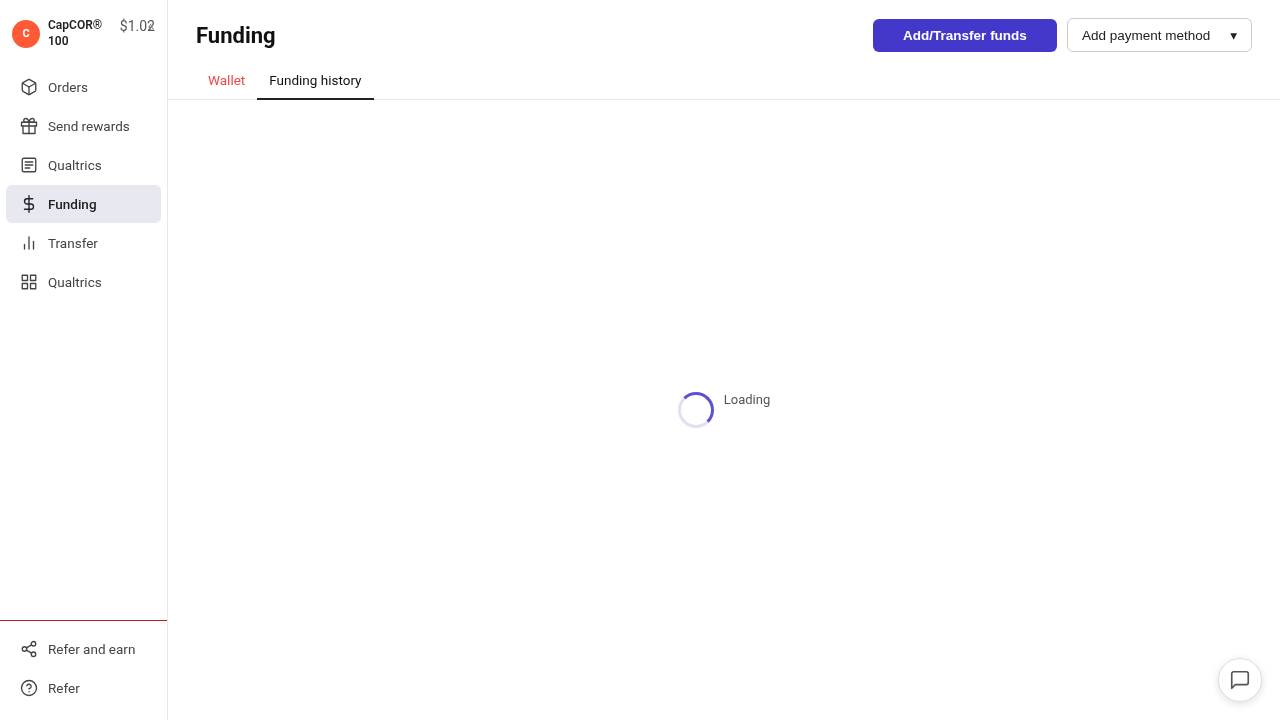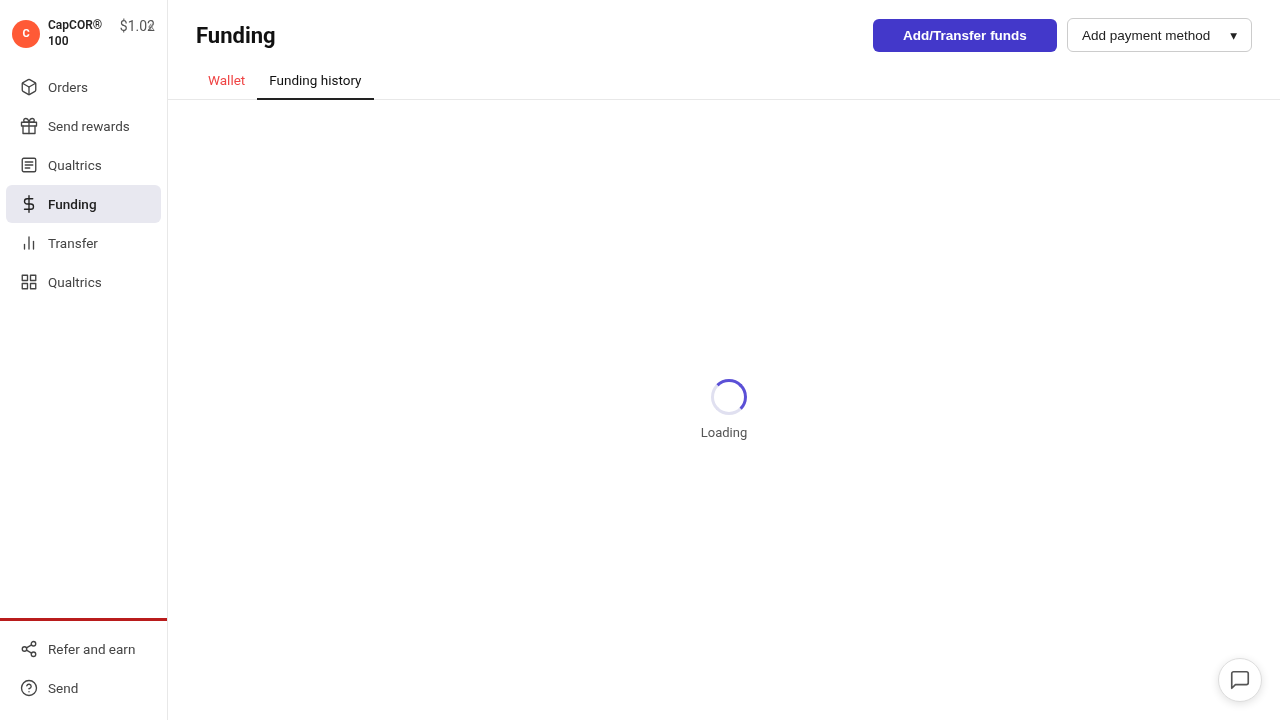--- a/index.html
+++ b/index.html
@@ -72,21 +72,21 @@
       display: flex;
       align-items: center;
       justify-content: center;
       flex-shrink: 0;
     }
     .nav-item .nav-icon svg { width: 18px; height: 18px; }
     .nav-chevron { margin-left: auto; color: #888; font-size: 12px; }
 
     .sidebar-bottom {
       padding: 8px 0 12px;
-      border-top: 3px solid #b91c1c;
+      border-top: 1px solid #b91c1c;
     }
 
     
     .main {
       flex: 1;
       display: flex;
       flex-direction: column;
       background: #fff;
     }
 
@@ -152,21 +152,21 @@
     .content-area {
       flex: 1;
       display: flex;
       align-items: center;
       justify-content: center;
       flex-direction: column;
       gap: 12px;
     }
 
     
-    .spinner-container { display: flex; flex-direction: column; align-items: flex-end; gap: 10px; }
+    .spinner-container { display: flex; flex-direction: row; align-items: flex-start; gap: 10px; }
     .spinner {
       width: 36px;
       height: 36px;
       border: 3px solid #e0e0f0;
       border-top-color: #5b50d6;
       border-right-color: #5b50d6;
       border-radius: 50%;
       animation: spin 1s linear infinite;
     }
     @keyframes spin { to { transform: rotate(360deg); } }
@@ -295,21 +295,21 @@
     </div>
 
     <div class="nav-item">
       <span class="nav-icon">
         <svg viewBox="0 0 24 24" fill="none" stroke="currentColor" stroke-width="1.8" stroke-linecap="round" stroke-linejoin="round">
           <circle cx="12" cy="12" r="10"></circle>
           <path d="M9.09 9a3 3 0 0 1 5.83 1c0 2-3 3-3 3"></path>
           <line x1="12" y1="17" x2="12.01" y2="17"></line>
         </svg>
       </span>
-      <span>Send</span>
+      <span>Refer</span>
     </div>
   </div>
 </div>
 
 <div class="main">
   <div class="top-bar">
     <h1 class="page-title">Funding</h1>
     <div class="top-actions">
       <button class="btn-primary">Add/Transfer funds</button>
       <button class="btn-secondary">

